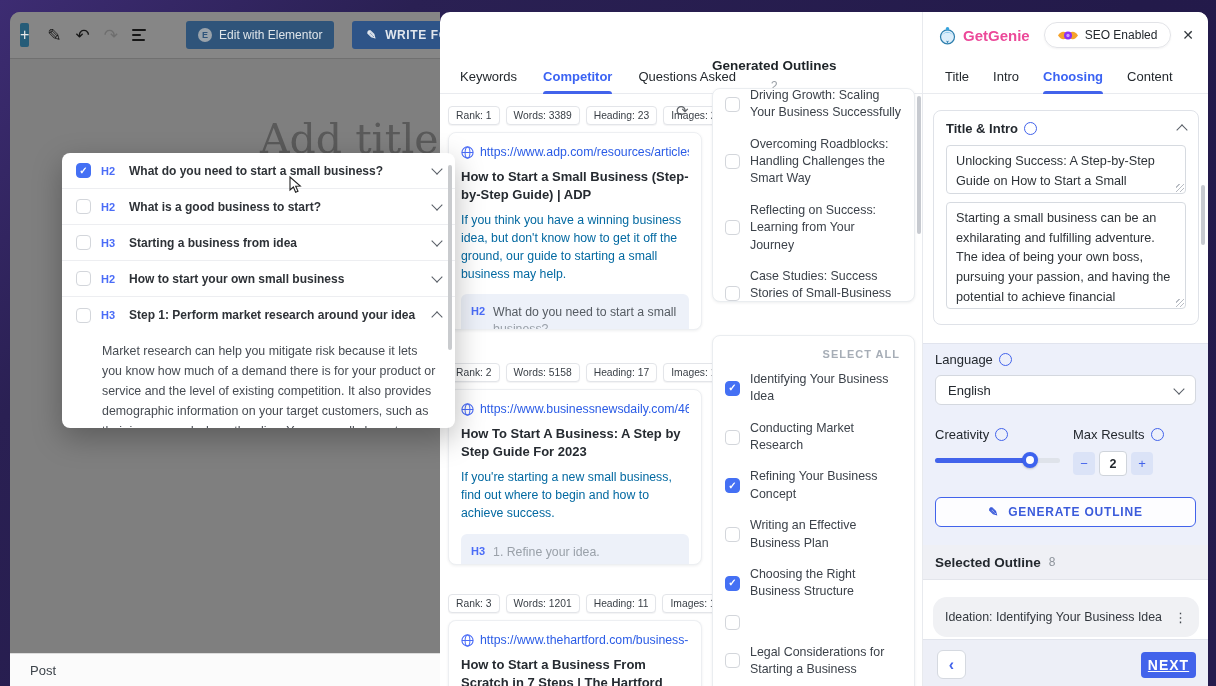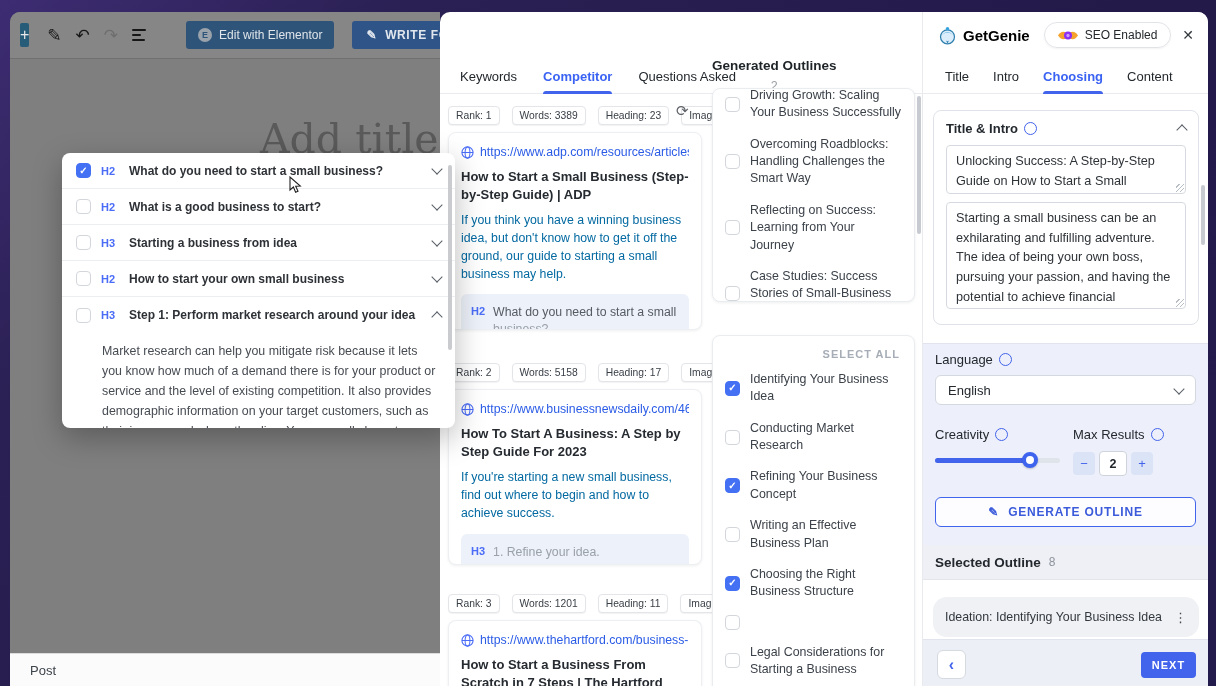--- a/index.html
+++ b/index.html
@@ -57,21 +57,21 @@
   .ltabs { position:absolute; left:20px; top:0; height:36px; display:flex; gap:26px; }
   .tab { position:relative; font-size:13px; color:#23282d; display:flex; align-items:center; height:36px; }
   .tab.active { color:#3b63f3; font-weight:700; }
   .tab.active::after { content:""; position:absolute; left:0; right:0; bottom:0; height:3px;
                        background:#4263eb; border-radius:3px 3px 0 0; }
   .gen-h { position:absolute; left:272px; top:0; height:36px; display:flex; align-items:center; gap:6px;flex-direction:column; }
   .gen-h b { font-size:13.5px; color:#1d2327; }
   .gen-h i { font-style:normal; font-size:12.5px; color:#9aa0a6; }
 
   
-  .pillrow { position:absolute; left:8px; display:flex; gap:12px; }
+  .pillrow { position:absolute; left:8px; display:flex; gap:6px; }
   .pill { background:#fff; border:1px solid #e3e5e9; border-radius:4px; padding:3px 7px;
           font-size:10.3px; color:#393f46; box-shadow:0 1px 1px rgba(16,24,40,.05); white-space:nowrap; }
   .refresh { position:absolute; left:236px; top:90px; font-size:15px; color:#5f6368; }
   .ccard { position:absolute; left:8px; width:254px; background:#fff; border:1px solid #edeff2;
            border-radius:8px; box-shadow:0 1px 3px rgba(16,24,40,.07); padding:12px; overflow:hidden; }
   .curl { display:flex; gap:6px; align-items:center; color:#2b5ce6; font-size:12.3px;
           white-space:nowrap; overflow:hidden; }
   .curl svg { flex:none; }
   .ctitle { font-size:13px; font-weight:700; color:#262b31; line-height:1.35; margin-top:9px; }
   .cdesc { font-size:12.3px; color:#0369a1; line-height:1.45; margin-top:9px; }
@@ -87,21 +87,21 @@
   .orow { display:flex; gap:10px; padding:7px 12px; align-items:center; }
   .olabel { font-size:12.4px; color:#3c424a; line-height:1.4; }
   .oselect { text-align:right; padding:12px 14px 4px; color:#a6adb6; font-weight:700;
              font-size:11px; letter-spacing:1px; }
   .midscroll { position:absolute; left:477px; top:84px; width:4px; height:138px; background:#c7cad0; border-radius:2px; }
 
   
   .sbar { position:absolute; left:482px; top:0; width:286px; height:674px; background:#fff;
           border-left:1px solid #e8eaee; }
   .brandrow { position:absolute; left:0; top:0; right:0; height:46px; display:flex; align-items:center; padding:0 14px; }
-  .brand { display:flex; align-items:center; gap:5px; font-size:15px; font-weight:700; color:#000000; }
+  .brand { display:flex; align-items:center; gap:5px; font-size:15px; font-weight:700; color:#ec4899; }
   .seopill { display:flex; align-items:center; gap:7px; border:1px solid #e2e3e7; border-radius:999px;
              padding:5px 13px; font-size:12px; color:#23282d; margin-left:14px;
              box-shadow:0 1px 2px rgba(16,24,40,.05); }
   .xclose { margin-left:auto; font-size:14px; color:#33383d; }
   .rtabs { position:absolute; left:0; top:46px; right:0; height:36px; border-bottom:1px solid #e9ebef;
            display:flex; gap:24px; padding-left:22px; }
   .scard { position:absolute; left:10px; top:98px; width:266px; height:215px; background:#fff;
            border:1px solid #dfe2e8; border-radius:8px; padding:10px 12px; }
   .scard-h { display:flex; align-items:center; gap:6px; font-size:13px; font-weight:700; color:#23282e; }
   .info { width:13px; height:13px; border:1.3px solid #4263eb; border-radius:50%; color:#4263eb;
@@ -140,21 +140,21 @@
   .selitem { position:absolute; left:10px; top:585px; width:266px; height:40px; background:#f0f1f4;
              border-radius:14px; display:flex; align-items:center; padding:0 12px; font-size:12.4px; color:#33383e; }
   .kebab { margin-left:auto; font-size:13px; color:#43484e; letter-spacing:0; }
   .sfoot { position:absolute; left:0; top:627px; right:0; bottom:0; background:#edeff7;
            border-top:1px solid #e1e4ec; }
   .backbtn { position:absolute; left:14px; top:10px; width:29px; height:29px; background:#fff;
              border:1px solid #d5d9e0; border-radius:6px; display:flex; align-items:center; justify-content:center;
              color:#4263eb; font-size:16px; font-weight:700; }
   .nextbtn { position:absolute; right:12px; top:12px; width:55px; height:26px; background:#4263eb;
              border-radius:4px; display:flex; align-items:center; justify-content:center;
-             color:#fff; font-size:11px; font-weight:700; letter-spacing:1px; }
+             color:#fff; font-size:14px; font-weight:700; letter-spacing:1px;text-decoration:underline; }
   .sscroll { position:absolute; right:3px; top:173px; width:4px; height:60px; background:#c7cad0; border-radius:2px; }
 
   .grip { position:absolute; right:2px; bottom:2px; width:8px; height:8px;
           background:repeating-linear-gradient(135deg, transparent 0 2px, #b9bdc4 2px 3px); }
   .tawrap { position:relative; }
 </style>
 </head>
 <body>
 
 <div id="root">

